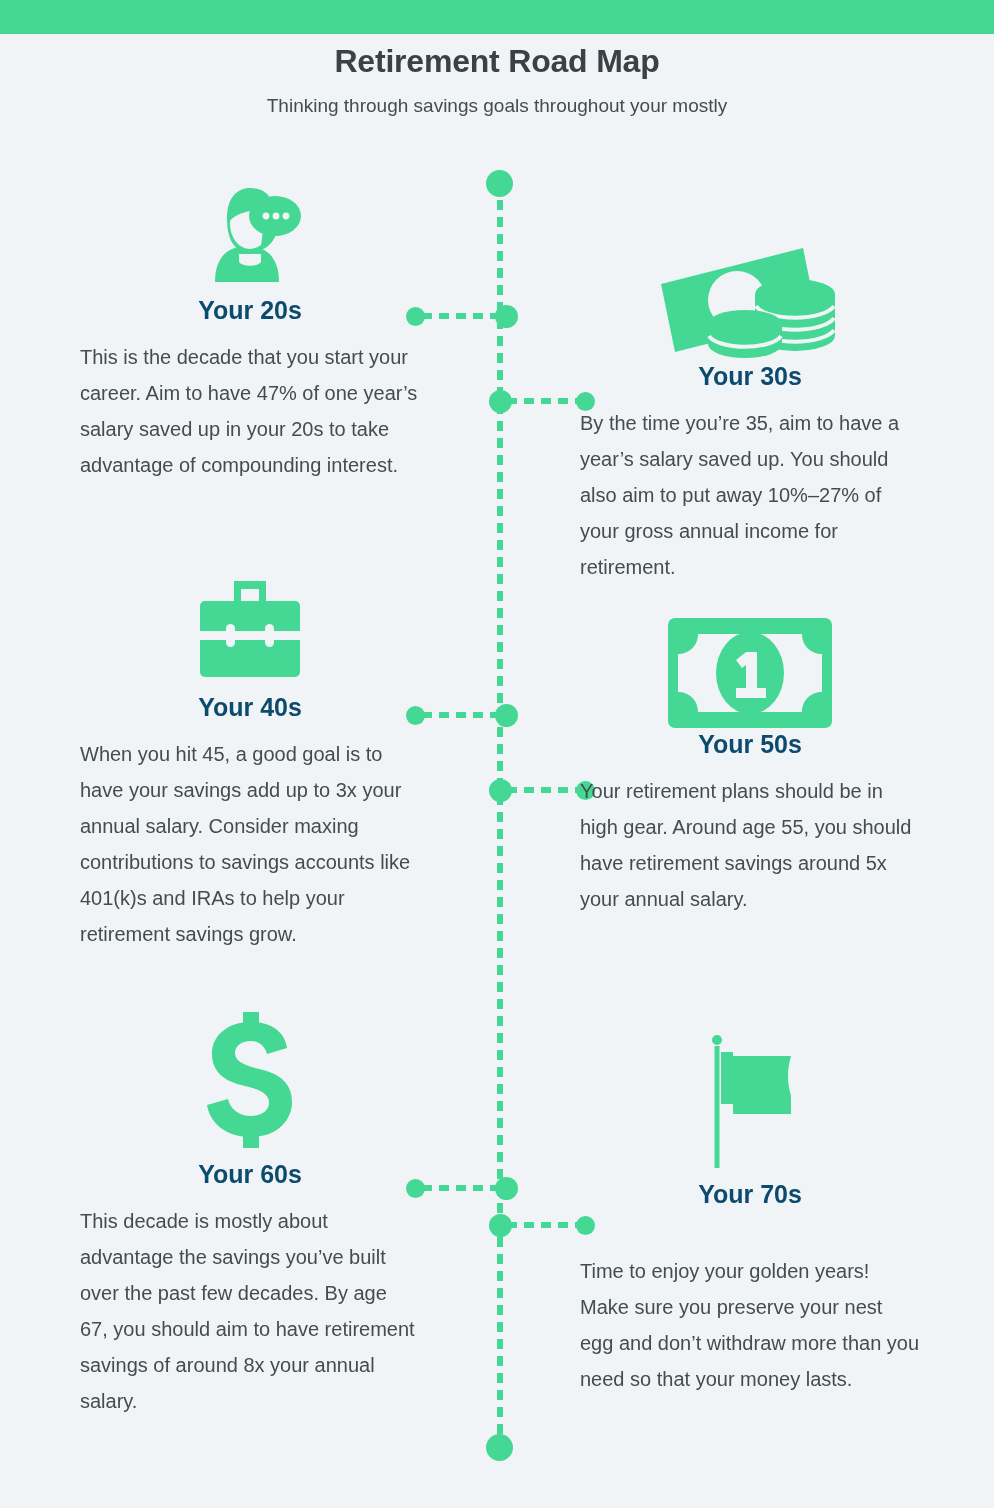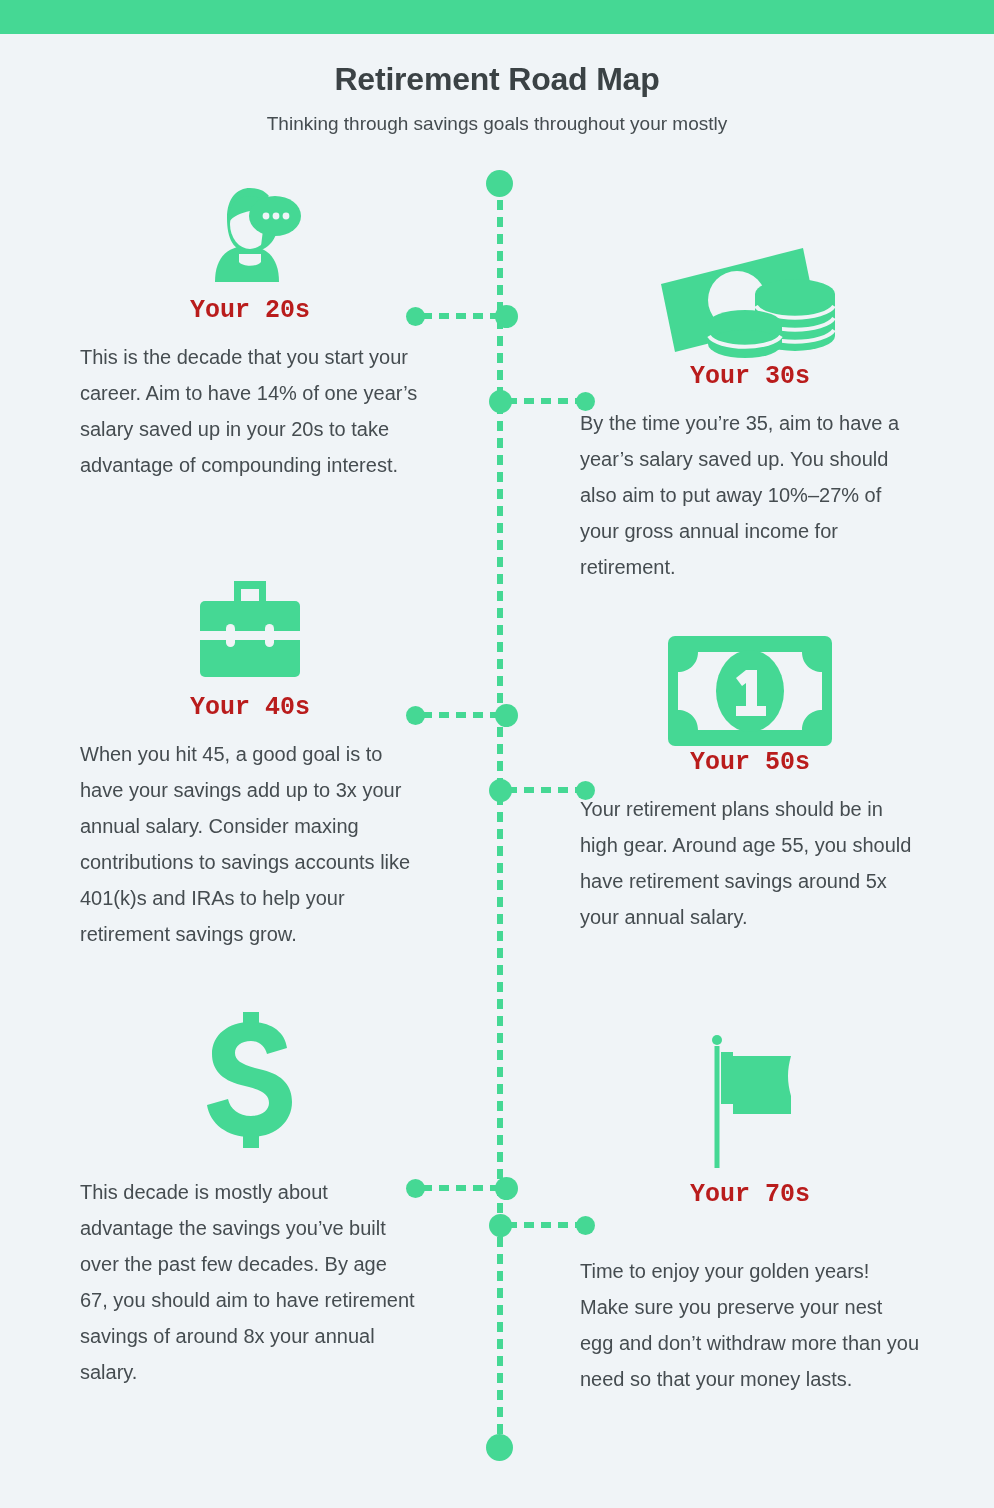--- a/index.html
+++ b/index.html
@@ -36,21 +36,21 @@
   
   .header {
     position: absolute;
     left: 0;
     top: 34px;
     width: 994px;
     text-align: center;
   }
   .main-title {
     margin: 0;
-    padding-top: 27px;
+    padding-top: 9px;
     font-size: 32px;
     font-weight: bold;
     color: #3b4245;
     letter-spacing: -0.2px;
   }
   .sub-title {
     margin: 0;
     padding-top: 15px;
     font-size: 19px;
     font-weight: normal;
@@ -129,22 +129,21 @@
     margin: 0 auto;
     height: 118px;
   }
   .stage-icon svg { display: block; margin: 0 auto; }
 
   .stage-title {
     margin: 0;
     text-align: center;
     font-size: 25px;
     font-weight: bold;
-    color: #b91c1c;
-    font-family: Liberation Mono, monospace;
+    color: #0c4a6e;
   }
   .stage-body {
     margin: 0;
     padding-top: 14px;
     font-size: 20px;
     line-height: 36px;
     color: #454c50;
     text-align: left;
   }
 </style>
@@ -204,21 +203,21 @@
         <path d="M34 40 C34 26 42 18 55 18 C67 18 74 25 76 36 C70 32 62 31 55 33 C46 35 38 38 34 44 Z" fill="#45d894"></path>
         <path d="M44 84 C48 89 62 89 66 84 L66 76 L44 76 Z" fill="#f0f4f7"></path>
         <ellipse cx="80" cy="38" rx="26" ry="20" fill="#45d894"></ellipse>
         <path d="M68 52 L66 68 L80 56 Z" fill="#45d894"></path>
         <circle cx="71" cy="38" r="3.4" fill="#f0f4f7"></circle>
         <circle cx="81" cy="38" r="3.4" fill="#f0f4f7"></circle>
         <circle cx="91" cy="38" r="3.4" fill="#f0f4f7"></circle>
       </svg>
     </span>
     <h2 class="stage-title">Your 20s</h2>
-    <p class="stage-body">This is the decade that you start your career. Aim to have 14% of one year’s salary saved up in your 20s to take advantage of compounding interest.</p>
+    <p class="stage-body">This is the decade that you start your career. Aim to have 47% of one year’s salary saved up in your 20s to take advantage of compounding interest.</p>
   </div>
 
   <div class="stage col-right" style="top:244px">
     <span class="stage-icon">
       <svg width="190" height="118" viewBox="0 0 190 118">
         <polygon points="6,40 148,4 162,72 20,108" fill="#45d894"></polygon>
         <ellipse cx="82" cy="56" rx="29" ry="29" fill="#f0f4f7"></ellipse>
         <g fill="#45d894">
           <ellipse cx="140" cy="50" rx="40" ry="15"></ellipse>
           <rect x="100" y="50" width="80" height="42"></rect>
@@ -250,41 +249,42 @@
         <rect x="10" y="26" width="100" height="76" rx="5" fill="#45d894"></rect>
         <rect x="10" y="56" width="100" height="9" fill="#f0f4f7"></rect>
         <rect x="36" y="49" width="9" height="23" rx="4.5" fill="#f0f4f7"></rect>
         <rect x="75" y="49" width="9" height="23" rx="4.5" fill="#f0f4f7"></rect>
       </svg>
     </span>
     <h2 class="stage-title">Your 40s</h2>
     <p class="stage-body">When you hit 45, a good goal is to have your savings add up to 3x your annual salary. Consider maxing contributions to savings accounts like 401(k)s and IRAs to help your retirement savings grow.</p>
   </div>
 
-  <div class="stage col-right" style="top:630px">
+  <div class="stage col-right" style="top:612px">
     <span class="stage-icon">
       <svg width="172" height="122" viewBox="0 0 172 122">
         <rect x="4" y="6" width="164" height="110" rx="7" fill="#45d894"></rect>
         <path d="M34 22 L138 22 C138 34 147 42 158 42 L158 80 C147 80 138 88 138 100 L34 100 C34 88 25 80 14 80 L14 42 C25 42 34 34 34 22 Z" fill="#f0f4f7"></path>
         <ellipse cx="86" cy="61" rx="34" ry="41" fill="#45d894"></ellipse>
         <path d="M82 40 L72 48 L78 56 L82 53 L82 76 L72 76 L72 86 L102 86 L102 76 L93 76 L93 40 Z" fill="#f0f4f7"></path>
       </svg>
     </span>
     <h2 class="stage-title">Your 50s</h2>
     <p class="stage-body">Your retirement plans should be in high gear. Around age 55, you should have retirement savings around 5x your annual salary.</p>
   </div>
 
   <div class="stage col-left" style="top:1010px">
     <span class="stage-icon" style="height:150px">
       <svg width="110" height="140" viewBox="0 0 110 140">
         <path d="M48 2 L64 2 L64 18 L48 18 Z" fill="#45d894"></path>
         <path d="M48 122 L64 122 L64 138 L48 138 Z" fill="#45d894"></path>
         <path d="M56 12 C76 12 90 22 92 38 L72 44 C70 36 64 31 56 31 C46 31 40 36 40 43 C40 50 46 54 60 58 L68 60 C88 65 97 76 97 92 C97 112 80 127 56 127 C32 127 15 114 12 95 L33 89 C35 99 44 106 56 106 C67 106 74 100 74 93 C74 85 68 81 54 77 L46 75 C26 70 17 59 17 44 C17 25 33 12 56 12 Z" fill="#45d894"></path>
       </svg>
     </span>
+    <h2 class="stage-title">Your 60s</h2>
     <p class="stage-body">This decade is mostly about advantage the savings you’ve built over the past few decades. By age 67, you should aim to have retirement savings of around 8x your annual salary.</p>
   </div>
 
   <div class="stage col-right" style="top:1030px">
     <span class="stage-icon" style="height:150px">
       <svg width="110" height="140" viewBox="0 0 110 140">
         <circle cx="22" cy="10" r="5" fill="#45d894"></circle>
         <rect x="19.5" y="16" width="5" height="122" fill="#45d894"></rect>
         <path d="M26 22 L38 22 L38 74 L26 74 Z" fill="#45d894"></path>
         <path d="M38 26 L96 26 C92 40 92 52 96 66 L96 84 L38 84 Z" fill="#45d894"></path>

